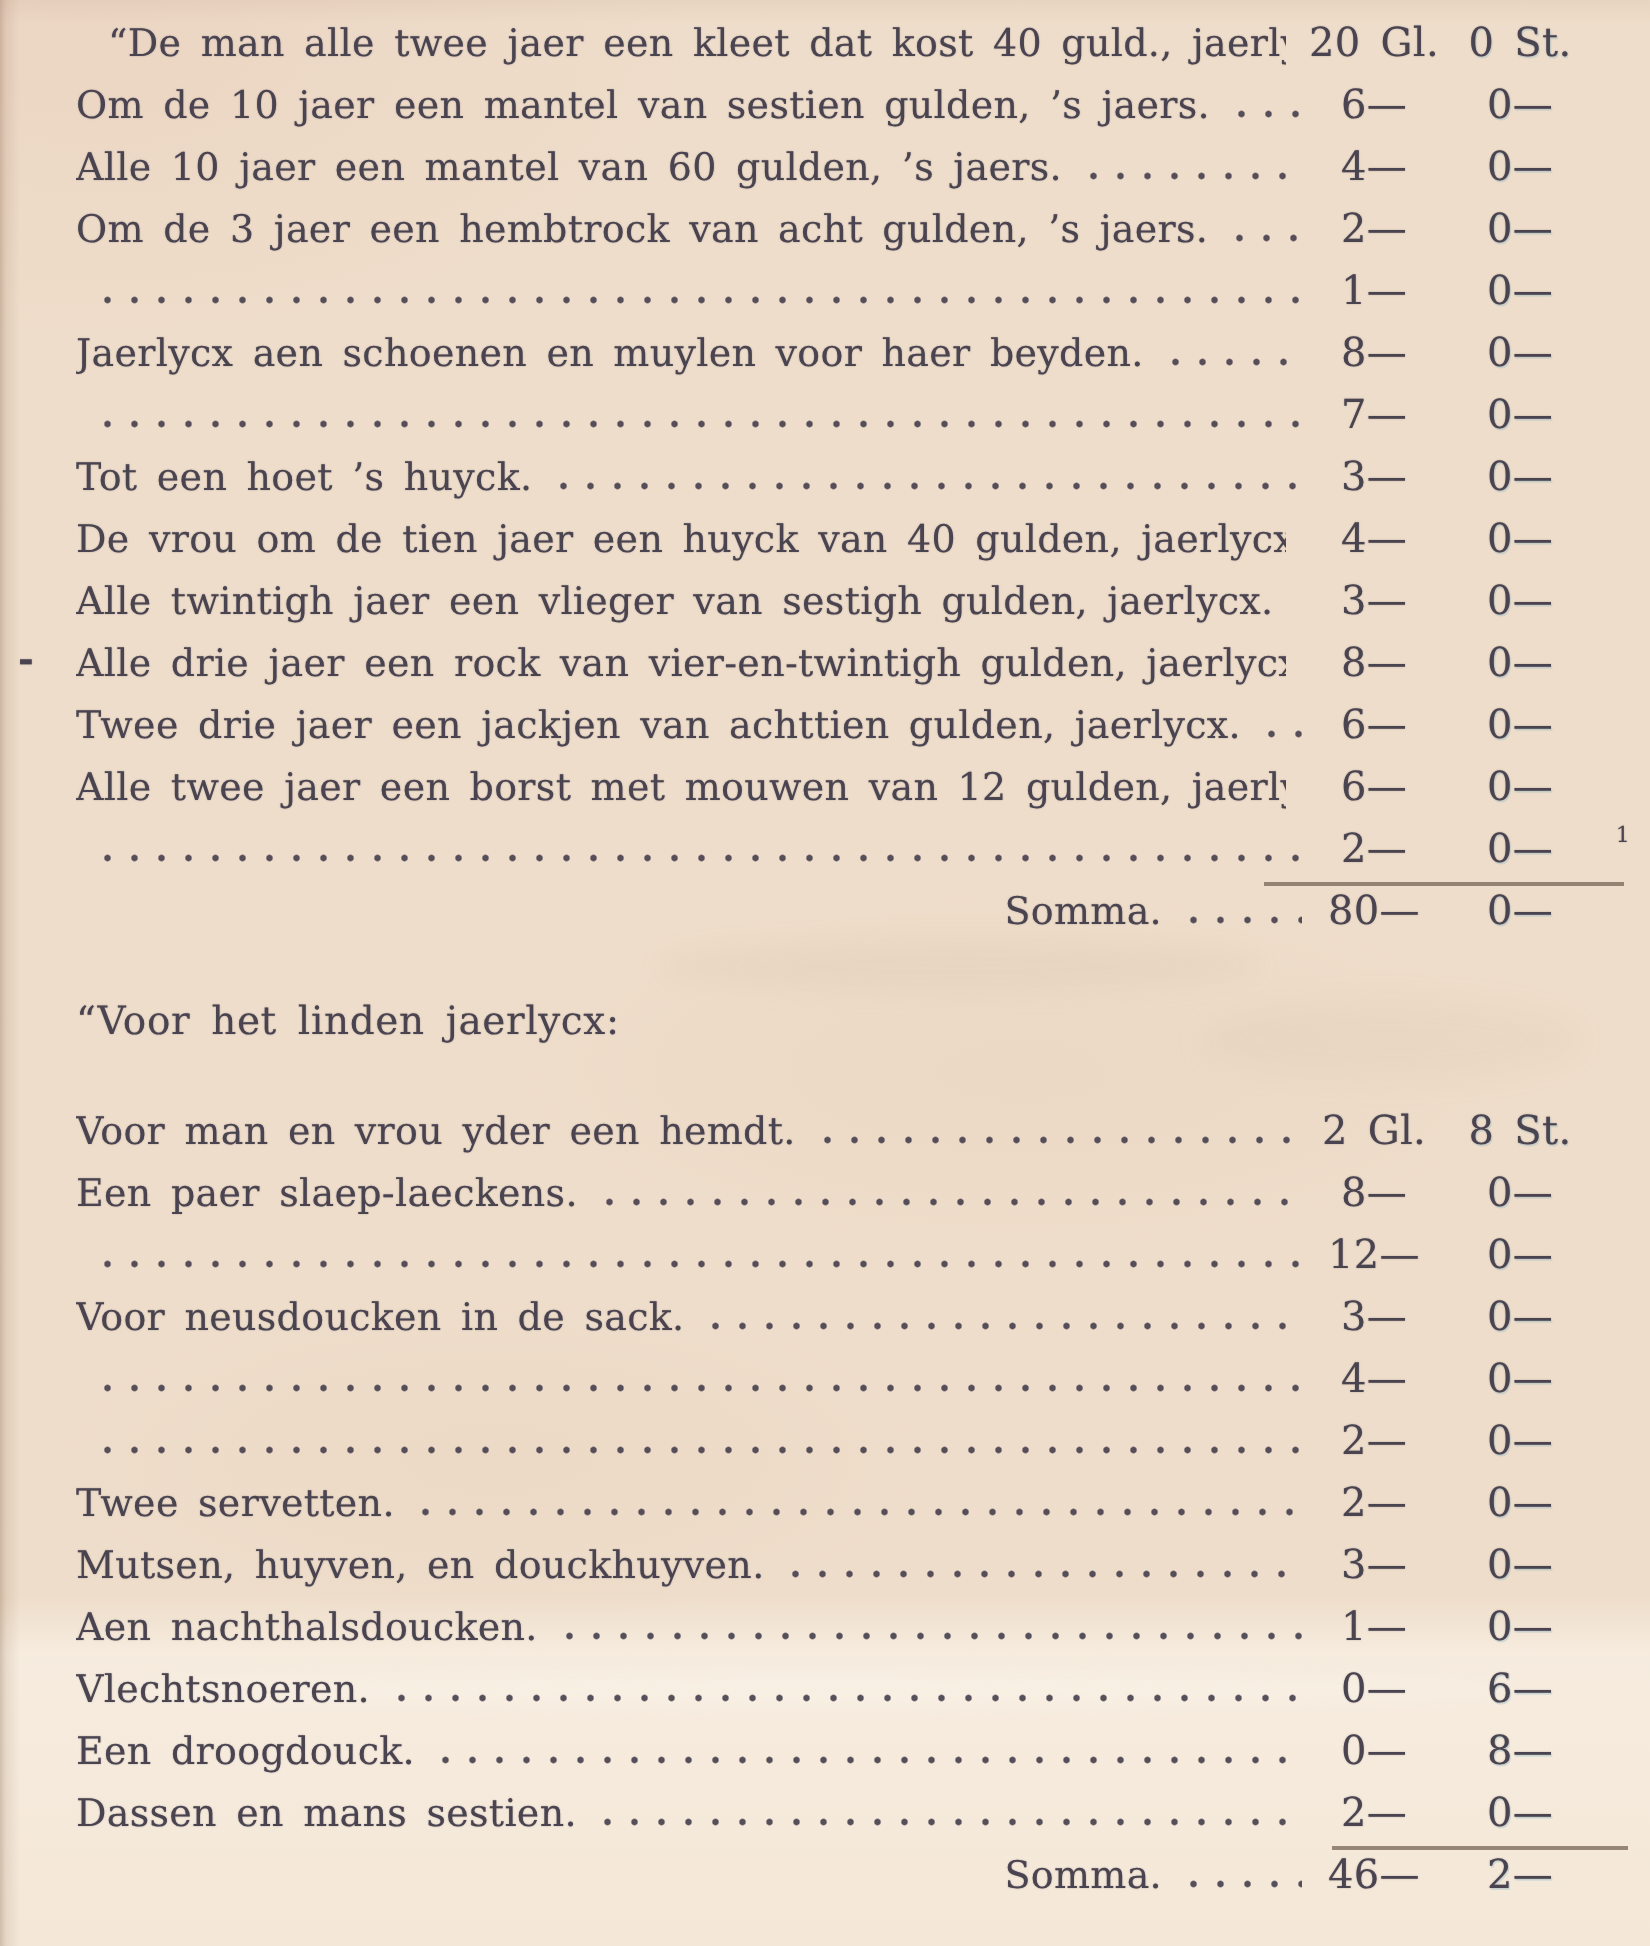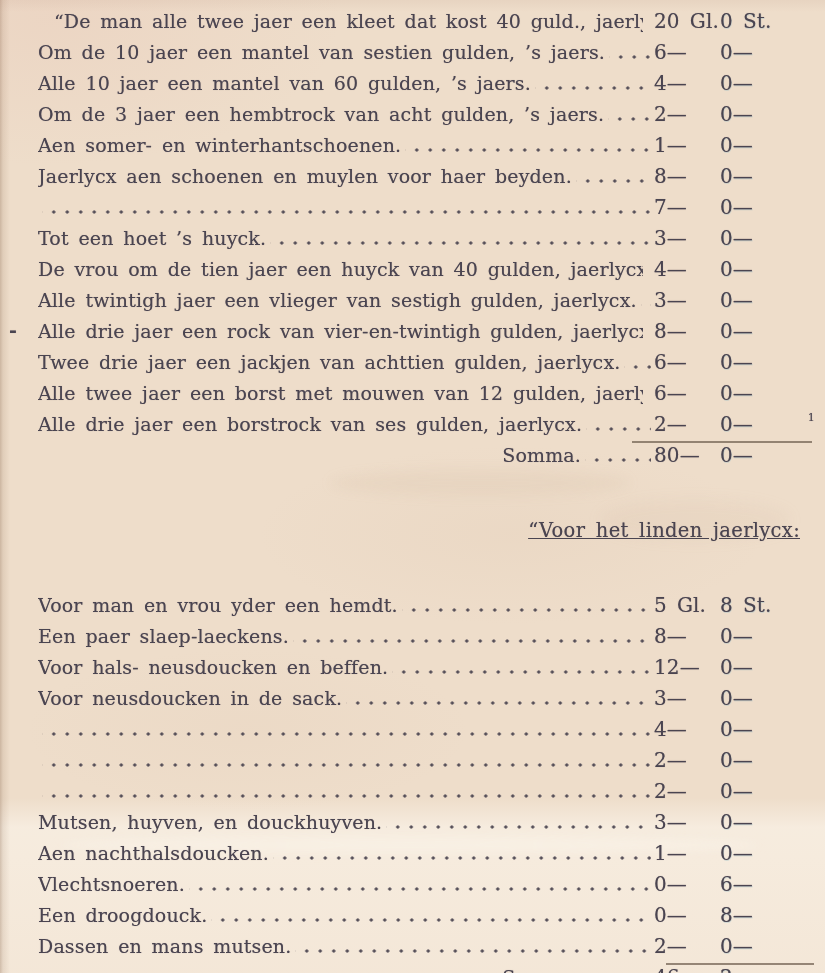--- a/index.html
+++ b/index.html
@@ -24,35 +24,34 @@
     text-shadow:0 0 0.7px rgba(74,68,80,0.55);
   }
   .label { flex:0 1 auto; min-width:0; overflow:hidden; }
   .row.indent .label { padding-left:16px; }
   .leader {
     flex:1 1 4px; min-width:4px; align-self:stretch; margin:0 3px 0 4px;
     background-image:radial-gradient(circle, rgba(72,66,78,0.92) 1.25px, rgba(72,66,78,0) 2px);
     background-size:13.5px 6px; background-repeat:repeat-x;
     background-position:left 5px top 17px;
   }
-  .amt { flex:0 0 auto; text-align:left; font-size:20px; }
+  .amt { flex:0 0 auto; text-align:center; font-size:20px; }
   .amt.gl { width:66px; }
   .amt.st { width:80px; text-shadow:0.6px 0.9px 0 rgba(130,185,205,0.28), 0 0 0.7px rgba(74,68,80,0.55); }
   .margin-mark { position:absolute; left:-29px; top:-1px; font-weight:bold; letter-spacing:0; }
   .footnote { position:absolute; right:-15px; top:3px; font-size:11px; line-height:11px; }
   .somma .spacer { flex:1 1 auto; }
   .somma .leader { flex:0 0 66px; }
   .sum-rule { position:absolute; top:1px; height:2px; background:rgba(112,96,80,0.72); }
   .sum-rule.s0 { right:-12px; width:180px; box-shadow:0 -3px 0 -1px rgba(112,96,80,0.25); }
   .sum-rule.s1 { right:-14px; width:148px; }
   .section-heading {
-    text-align:right; height:31px; line-height:31px; margin:44px 0;
+    text-align:left; height:31px; line-height:31px; margin:24px 0;
     font-size:19.5px; letter-spacing:0.3px; word-spacing:4px;
     text-shadow:0 0 0.7px rgba(74,68,80,0.55);
-    text-decoration:underline;
   }
   .smudge { position:absolute; border-radius:50%; pointer-events:none; }
   .smudge.a { left:330px; top:470px; width:300px; height:26px; background:rgba(196,168,142,0.10); filter:blur(6px); }
   .smudge.b { left:600px; top:500px; width:190px; height:40px; background:rgba(196,168,142,0.09); filter:blur(7px); }
   .smudge.c { left:60px; top:836px; width:700px; height:18px; background:rgba(255,252,246,0.28); filter:blur(5px); }
 </style>
 </head>
 <body>
 
 <div class="page">
@@ -79,21 +78,20 @@
           <span class="amt gl">4—</span>
           <span class="amt st">0—</span>
         </div>
         <div class="row">
           <span class="label">Om de 3 jaer een hembtrock van acht gulden, ’s jaers.</span>
           <span class="leader"></span>
           <span class="amt gl">2—</span>
           <span class="amt st">0—</span>
         </div>
         <div class="row">
-          <span class="label">Aen somer- en winterhantschoenen.</span>
           <span class="leader"></span>
           <span class="amt gl">1—</span>
           <span class="amt st">0—</span>
         </div>
         <div class="row">
           <span class="label">Jaerlycx aen schoenen en muylen voor haer beyden.</span>
           <span class="leader"></span>
           <span class="amt gl">8—</span>
           <span class="amt st">0—</span>
         </div>
@@ -133,51 +131,49 @@
           <span class="amt gl">6—</span>
           <span class="amt st">0—</span>
         </div>
         <div class="row">
           <span class="label">Alle twee jaer een borst met mouwen van 12 gulden, jaerlycx.</span>
           <span class="leader"></span>
           <span class="amt gl">6—</span>
           <span class="amt st">0—</span>
         </div>
         <div class="row">
-          <span class="label">Alle drie jaer een borstrock van ses gulden, jaerlycx.</span>
           <span class="leader"></span>
           <span class="amt gl">2—</span>
           <span class="amt st">0—</span>
           <span class="footnote">1</span>
         </div>
         <div class="row somma">
           <span class="spacer"></span>
           <span class="label">Somma.</span>
           <span class="leader"></span>
           <span class="amt gl">80—</span>
           <span class="amt st">0—</span>
           <span class="sum-rule s0"></span>
         </div>
       </div>
       <div class="ledger-section">
         <div class="section-heading">“Voor het linden jaerlycx:</div>
         <div class="row">
           <span class="label">Voor man en vrou yder een hemdt.</span>
           <span class="leader"></span>
-          <span class="amt gl">5 Gl.</span>
+          <span class="amt gl">2 Gl.</span>
           <span class="amt st">8 St.</span>
         </div>
         <div class="row">
           <span class="label">Een paer slaep-laeckens.</span>
           <span class="leader"></span>
           <span class="amt gl">8—</span>
           <span class="amt st">0—</span>
         </div>
         <div class="row">
-          <span class="label">Voor hals- neusdoucken en beffen.</span>
           <span class="leader"></span>
           <span class="amt gl">12—</span>
           <span class="amt st">0—</span>
         </div>
         <div class="row">
           <span class="label">Voor neusdoucken in de sack.</span>
           <span class="leader"></span>
           <span class="amt gl">3—</span>
           <span class="amt st">0—</span>
         </div>
@@ -185,20 +181,21 @@
           <span class="leader"></span>
           <span class="amt gl">4—</span>
           <span class="amt st">0—</span>
         </div>
         <div class="row">
           <span class="leader"></span>
           <span class="amt gl">2—</span>
           <span class="amt st">0—</span>
         </div>
         <div class="row">
+          <span class="label">Twee servetten.</span>
           <span class="leader"></span>
           <span class="amt gl">2—</span>
           <span class="amt st">0—</span>
         </div>
         <div class="row">
           <span class="label">Mutsen, huyven, en douckhuyven.</span>
           <span class="leader"></span>
           <span class="amt gl">3—</span>
           <span class="amt st">0—</span>
         </div>
@@ -214,21 +211,21 @@
           <span class="amt gl">0—</span>
           <span class="amt st">6—</span>
         </div>
         <div class="row">
           <span class="label">Een droogdouck.</span>
           <span class="leader"></span>
           <span class="amt gl">0—</span>
           <span class="amt st">8—</span>
         </div>
         <div class="row">
-          <span class="label">Dassen en mans mutsen.</span>
+          <span class="label">Dassen en mans sestien.</span>
           <span class="leader"></span>
           <span class="amt gl">2—</span>
           <span class="amt st">0—</span>
         </div>
         <div class="row somma">
           <span class="spacer"></span>
           <span class="label">Somma.</span>
           <span class="leader"></span>
           <span class="amt gl">46—</span>
           <span class="amt st">2—</span>

